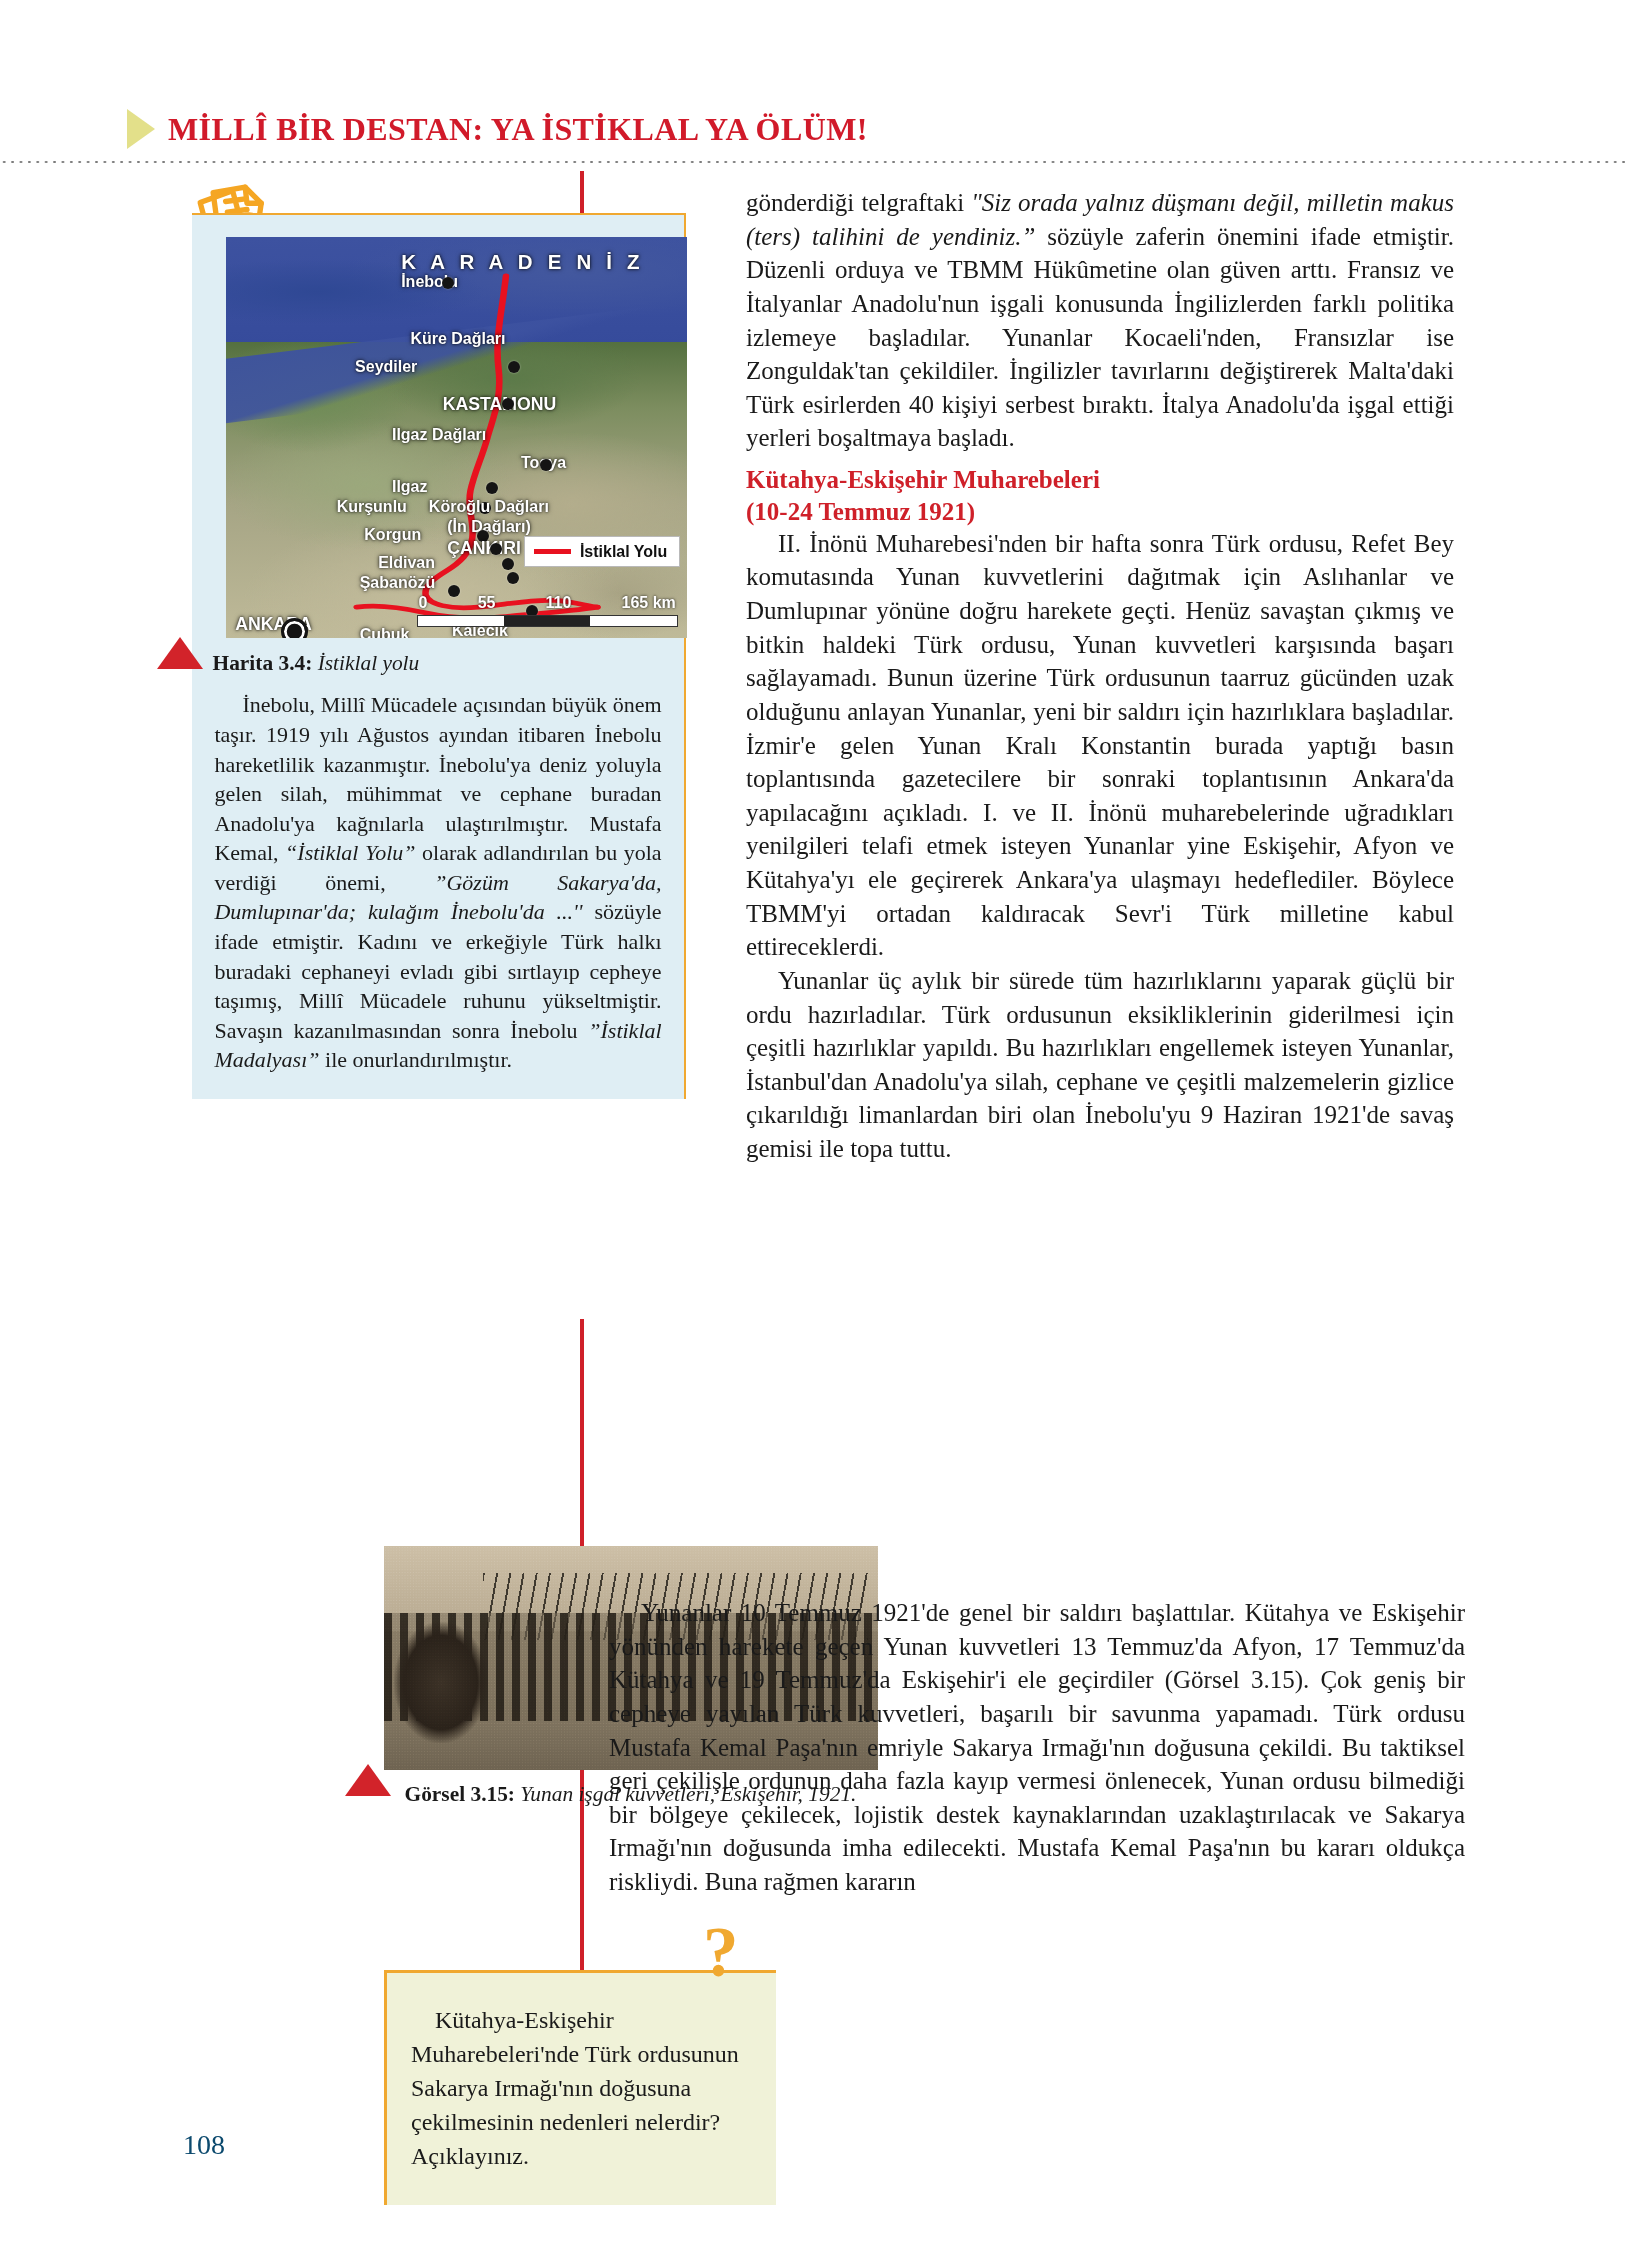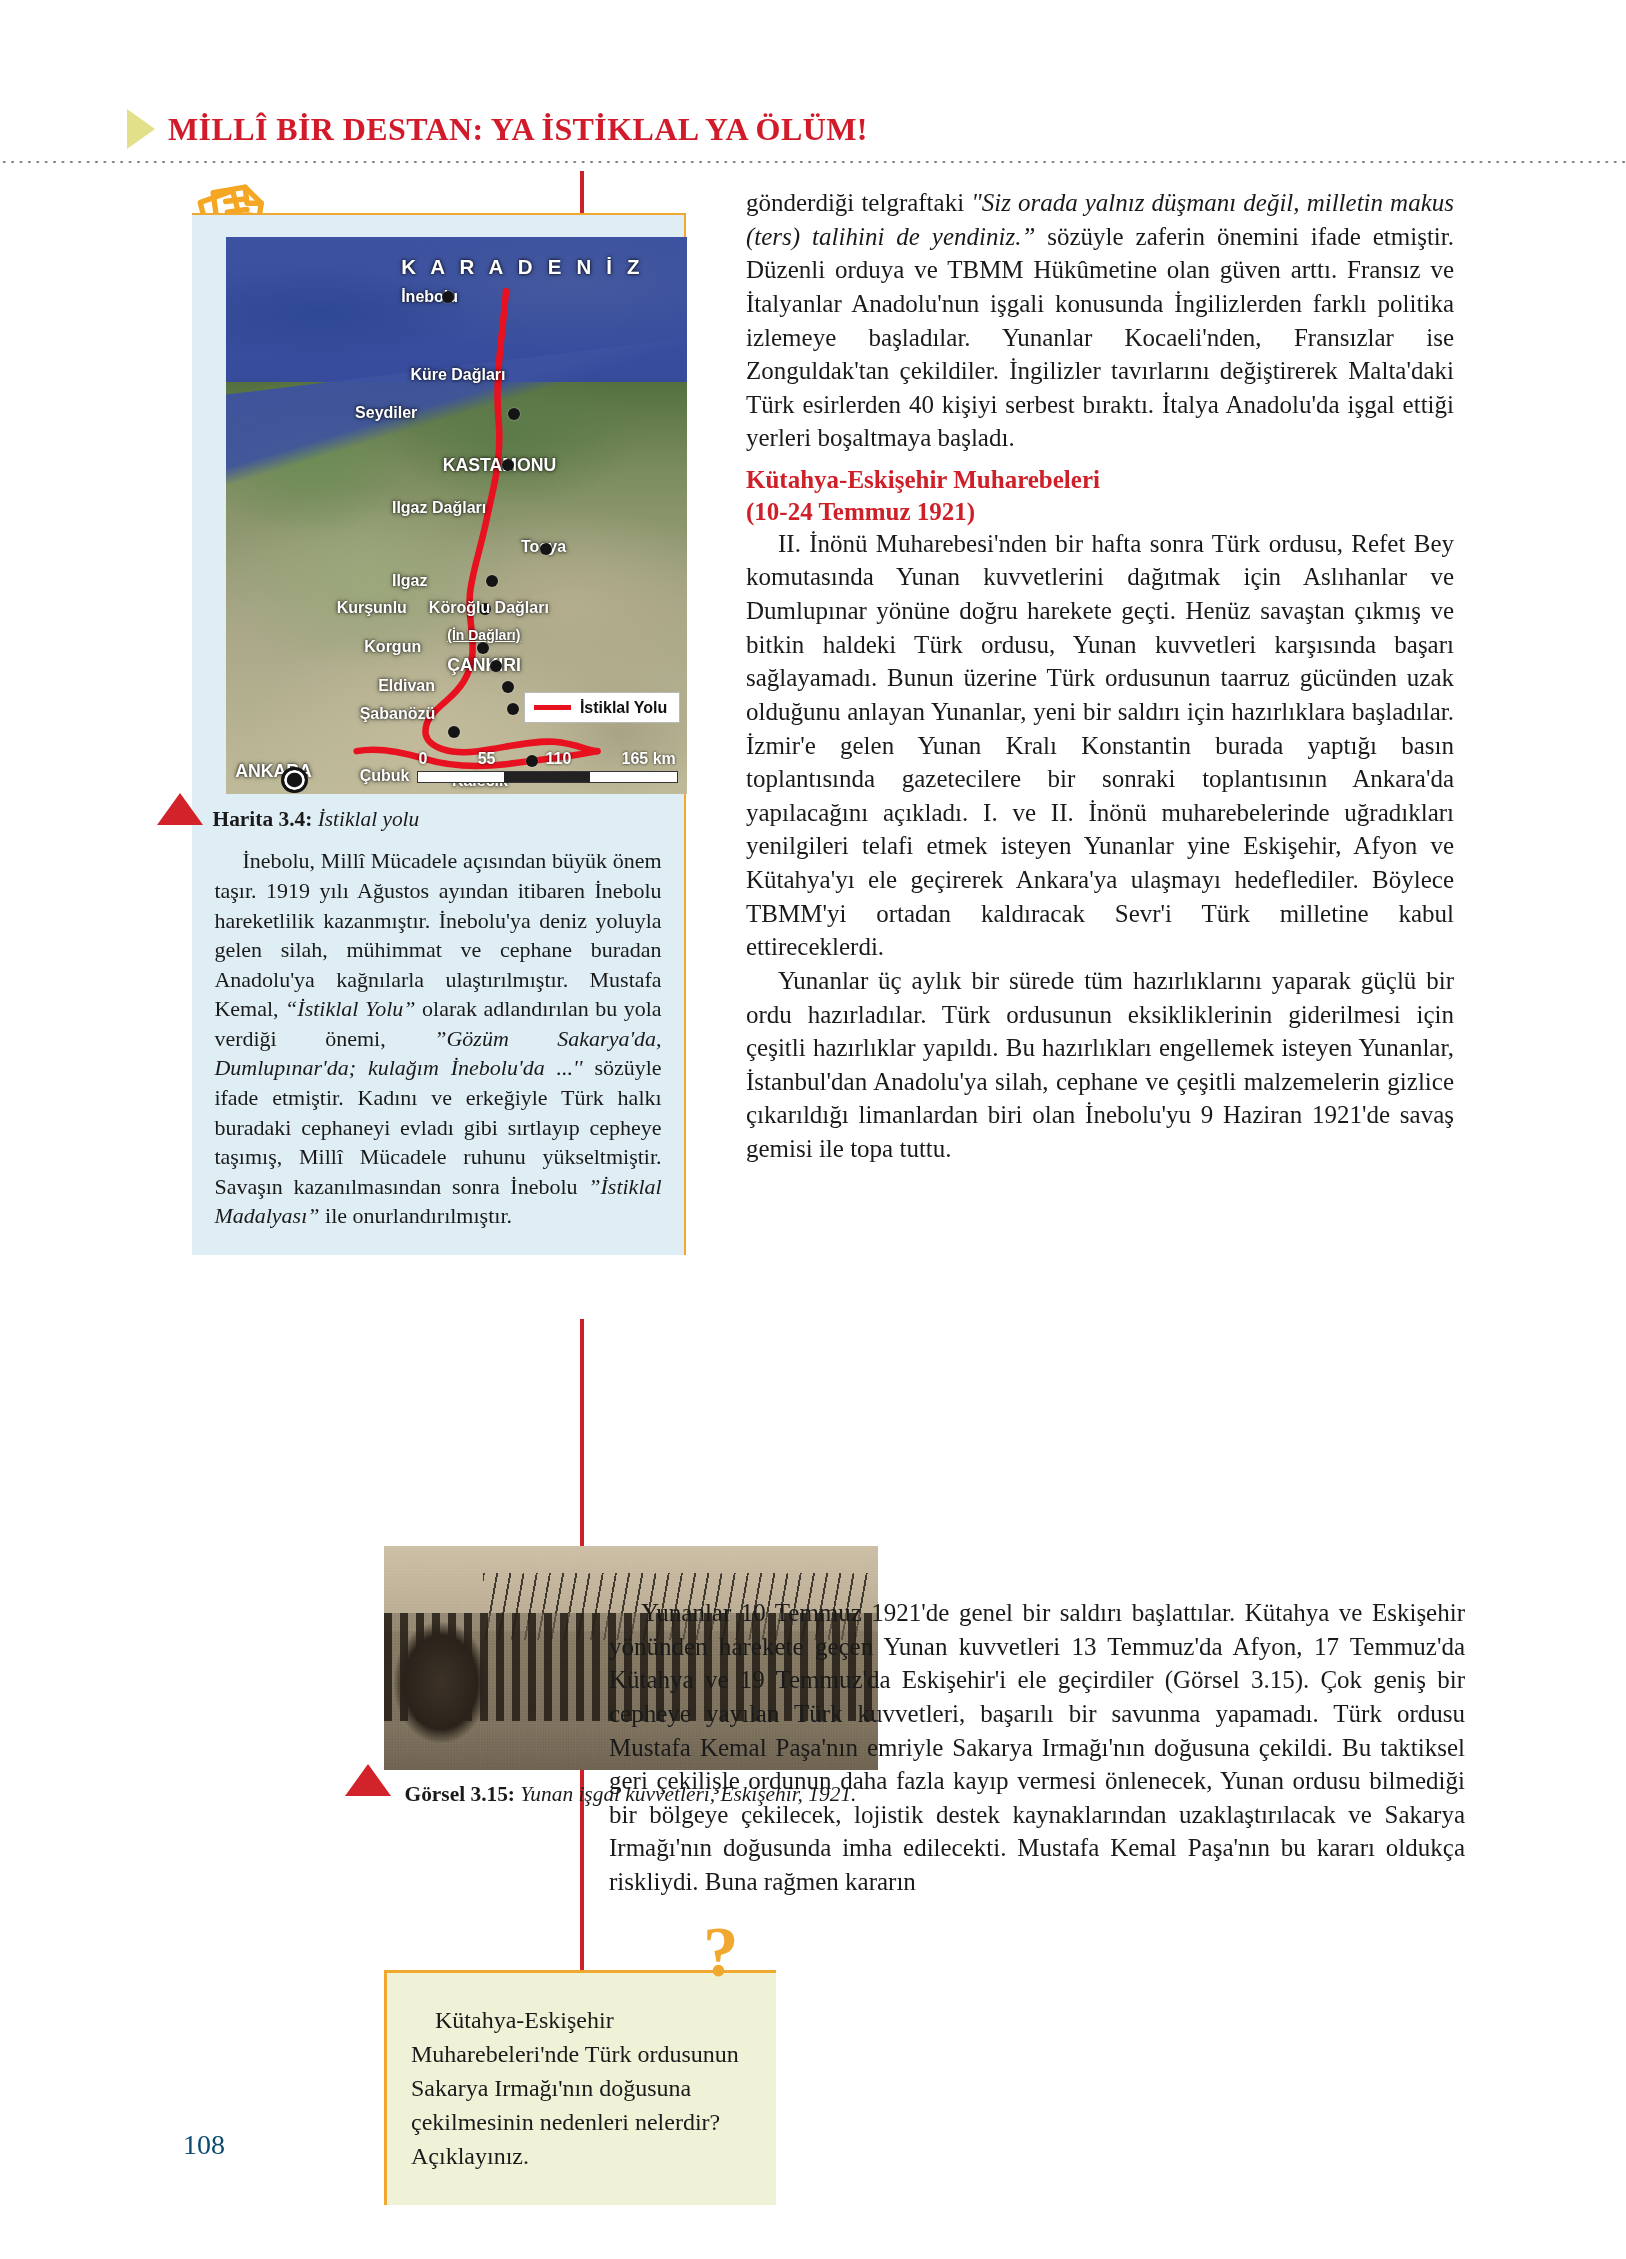--- a/index.html
+++ b/index.html
@@ -49,21 +49,21 @@
 
   .map-panel{
     position:relative;
     background:#dfeef4;
     border-right:2.8px solid #f0a830;
     border-top:2.8px solid #f0a830;
     padding:22.4px 0 0 0;
     width:494px;box-sizing:border-box;
   }
   .map-figure{
-    position:relative;margin-left:34px;width:461px;height:557px;
+    position:relative;margin-left:34px;width:461px;height:401px;
     overflow:hidden;
     background:#6d28d9;
   }
   
   .map-sea{
     position:absolute;left:0;top:0;width:100%;height:34%;
     background:
       radial-gradient(ellipse 60% 40% at 20% 40%, #2f4894 0%, transparent 60%),
       radial-gradient(ellipse 70% 50% at 75% 25%, #43589e 0%, transparent 70%),
       linear-gradient(#3d52a0, #34499a);
@@ -263,21 +263,21 @@
             <div class="map-label" style="left: 47%; top: 39%; font-size: 17.7px;">KASTAMONU</div>
             <div class="map-dot" style="left: calc(47% + 59px); top: calc(39% + 4.7px);"></div>
             <div class="map-label" style="left: 36%; top: 47%; font-size: 16px;">Ilgaz Dağları</div>
             <div class="map-label" style="left: 64%; top: 54%; font-size: 16px;">Tosya</div>
             <div class="map-dot" style="left: calc(64% + 19px); top: calc(54% + 4.7px);"></div>
             <div class="map-label" style="left: 36%; top: 60%; font-size: 16px;">Ilgaz</div>
             <div class="map-dot" style="left: calc(36% + 94px); top: calc(60% + 3.7px);"></div>
             <div class="map-label" style="left: 24%; top: 65%; font-size: 16px;">Kurşunlu</div>
             <div class="map-dot" style="left: calc(24% + 142px); top: calc(65% + 3.7px);"></div>
             <div class="map-label" style="left: 44%; top: 65%; font-size: 16px;">Köroğlu Dağları</div>
-            <div class="map-label" style="left: 48%; top: 70%; font-size: 14px; text-decoration: underline;">(İn Dağları)</div>
+            <div class="map-label" style="left: 48%; top: 70%; font-size: 16px;">(İn Dağları)</div>
             <div class="map-label" style="left: 30%; top: 72%; font-size: 16px;">Korgun</div>
             <div class="map-dot" style="left: calc(30% + 113px); top: calc(72% + 3.7px);"></div>
             <div class="map-label" style="left: 48%; top: 75%; font-size: 17.7px;">ÇANKIRI</div>
             <div class="map-dot" style="left: calc(48% + 43px); top: calc(75% + 4.7px);"></div>
             <div class="map-label" style="left: 33%; top: 79%; font-size: 16px;">Eldivan</div>
             <div class="map-dot" style="left: calc(33% + 124px); top: calc(79% + 3.7px);"></div>
             <div class="map-label" style="left: 29%; top: 84%; font-size: 16px;">Şabanözü</div>
             <div class="map-dot" style="left: calc(29% + 147px); top: calc(84% - 1.9px);"></div>
             <div class="map-label" style="left: 29%; top: 90%; font-size: 16px; margin-top: 28px;">Çubuk</div>
             <div class="map-dot" style="left: calc(29% + 88px); top: calc(90% - 13px);"></div>

